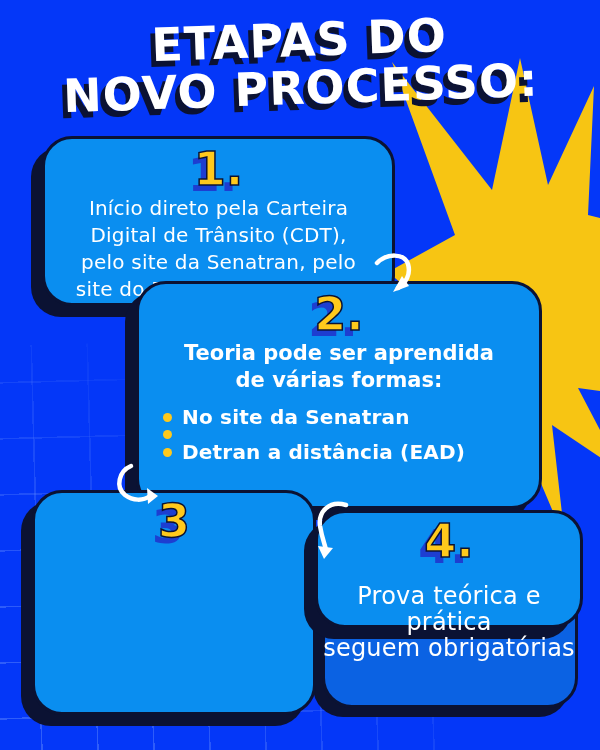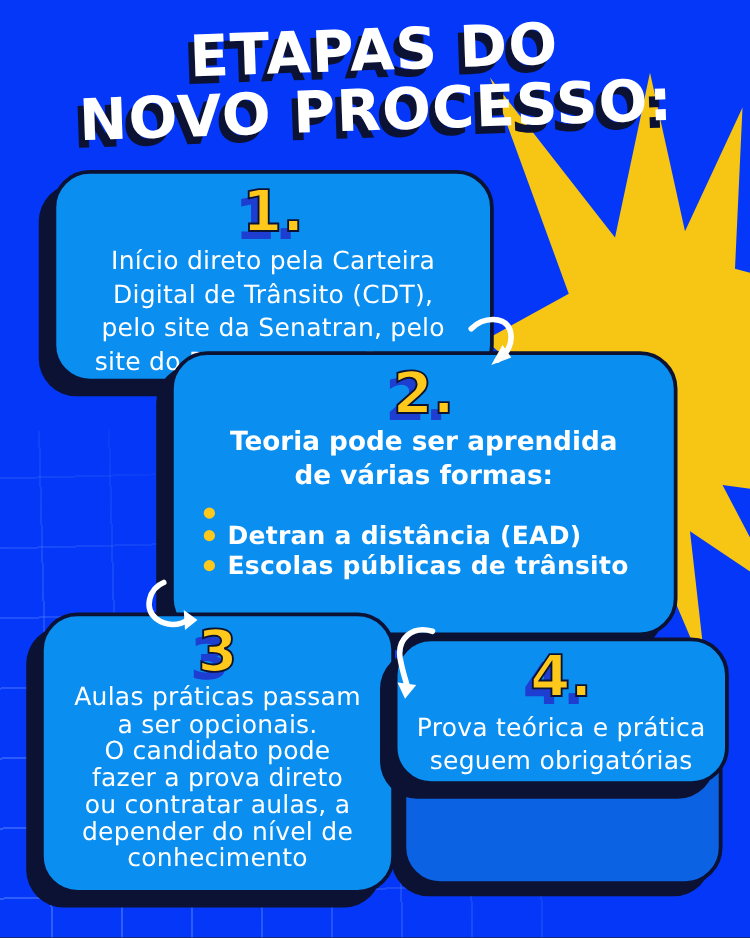--- a/index.html
+++ b/index.html
@@ -46,21 +46,21 @@
   }
   .cardtext{
     font-weight:normal;font-size:20px;line-height:27px;letter-spacing:.2px;
     white-space:pre-line;margin-top:2px;
   }
   #card1{left:42px;top:136px;width:353px;height:170px;padding:4px 8px;}
   #card2{left:136px;top:281px;width:406px;height:228px;padding:4px 10px;}
   #card3{left:32px;top:490px;width:284px;height:225px;padding:2px 6px;}
   #card4{left:315px;top:510px;width:268px;height:118px;padding:2px 4px;}
   #card3 .cardtext{font-size:20px;line-height:21.5px;}
-  #card4 .cardtext{font-size:20px;line-height:26px;margin-top:4px;}
+  #card4 .cardtext{font-size:24px;line-height:26px;margin-top:18px;}
   .heading{font-weight:bold;font-size:21px;line-height:27px;white-space:pre-line;margin-top:2px;}
   .bullets{
     list-style:none;margin:12px 0 0 0;padding:0 0 0 14px;text-align:left;
   }
   .bullets li{
     display:flex;align-items:center;gap:10px;
     font-weight:bold;font-size:20px;line-height:22px;margin:2px 0;letter-spacing:.2px;
   }
   .dot{width:9px;height:9px;border-radius:50%;background:#FFC91C;flex:0 0 9px;}
   .arrow{position:absolute;pointer-events:none;}
@@ -92,43 +92,36 @@
 site do Detran ou no Detran</div>
   </div>
 
   <div class="card" id="card2">
     <div class="num">2.</div>
     <div class="heading">Teoria pode ser aprendida
 de várias formas:</div>
     <ul class="bullets">
       <li>
         <span class="dot"></span>
+        <span>No site da Senatran</span>
+      </li>
+      <li>
+        <span class="dot"></span>
       </li>
       <li>
         <span class="dot"></span>
         <span>Detran a distância (EAD)</span>
-      </li>
-      <li>
-        <span class="dot"></span>
-        <span>Escolas públicas de trânsito</span>
       </li>
     </ul>
   </div>
 
   <div class="backpanel" style="left:322px;top:560px;width:256px;height:148px;"></div>
 
   <div class="card" id="card3">
     <div class="num">3</div>
-    <div class="cardtext">Aulas práticas passam
-a ser opcionais.
-O candidato pode
-fazer a prova direto
-ou contratar aulas, a
-depender do nível de
-conhecimento</div>
   </div>
 
   <div class="card" id="card4">
     <div class="num">4.</div>
     <div class="cardtext">Prova teórica e prática
 seguem obrigatórias</div>
   </div>
 
   <svg class="arrow" style="left:372px;top:250px;" width="46" height="48" viewBox="0 0 46 48">
     <path d="M5,13 C15,3 32,3 36,14 C39,24 34,33 26,38" fill="none" stroke="#fff" stroke-width="4.5" stroke-linecap="round"></path>

